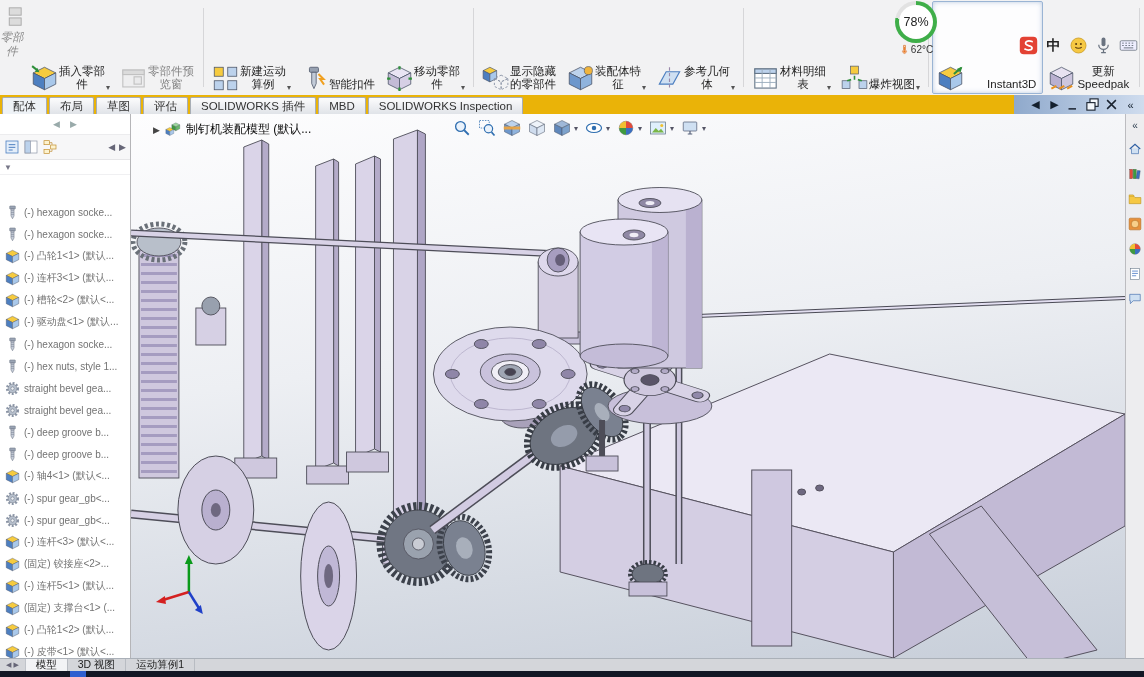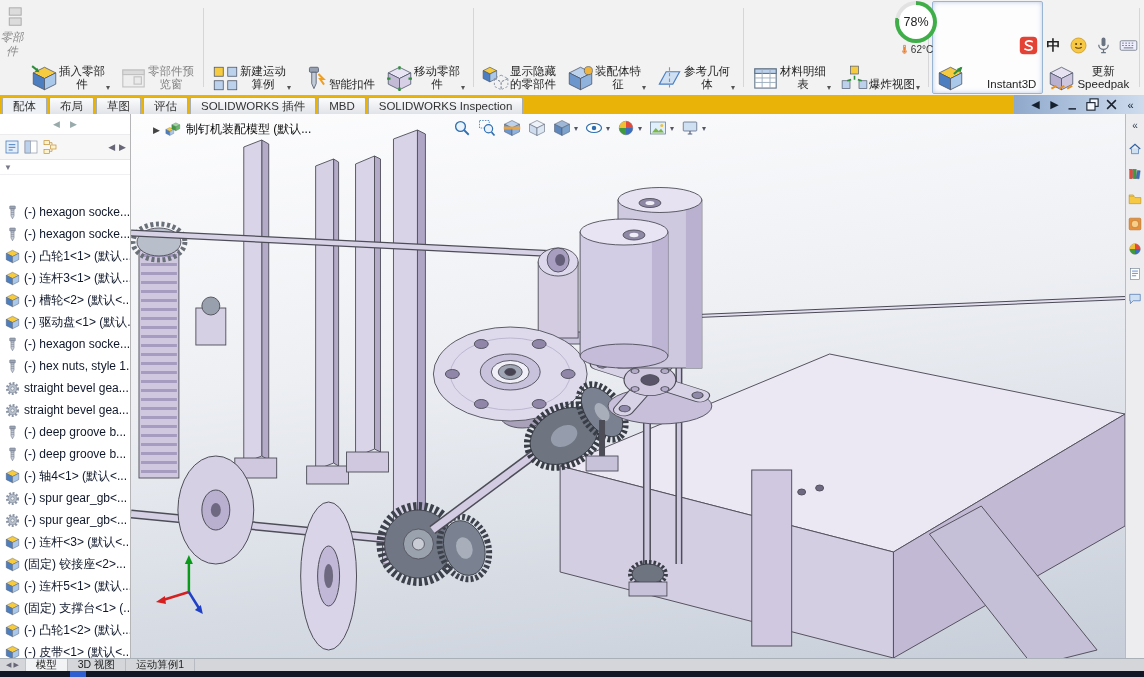--- a/index.html
+++ b/index.html
@@ -41,21 +41,21 @@
   .main{position:absolute;left:0;top:114px;width:1144px;height:545px;display:flex;}
   .treepanel{width:130px;flex:none;background:#fff;border-right:1px solid #b5b5b8;overflow:hidden;}
   .panel-top{height:20px;border-bottom:1px solid #ececee;display:flex;align-items:center;justify-content:center;gap:10px;color:#9aa;font-size:9px;}
   .panel-hdr{display:flex;align-items:center;gap:3px;padding:2px 4px;height:20px;background:#f7f7f8;border-bottom:1px solid #e6e6e8;}
   .phicon{width:16px;height:16px;}
   .panel-arrows{margin-left:auto;color:#667;font-size:9px;display:flex;gap:4px;}
   .filter-row{height:14px;display:flex;align-items:center;padding-left:4px;color:#778;font-size:8px;border-bottom:1px solid #f0f0f2;}
   .tree{margin-top:26px;}
   .trow{display:flex;align-items:center;gap:4px;height:22px;padding-left:5px;white-space:nowrap;overflow:hidden;cursor:default;}
   .ticon{width:15px;height:15px;flex:none;}
-  .tlabel{font-size:12px;color:#0f172a;}
+  .tlabel{font-size:10px;color:#737373;}
   
   .viewport{flex:1;position:relative;background:linear-gradient(172deg,#fdfdfe 0%,#edeff3 42%,#c7ced9 100%);overflow:hidden;}
   svg.model{position:absolute;left:0;top:0;width:100%;height:100%;}
   .overlay-title{position:absolute;left:22px;top:7px;display:flex;align-items:center;gap:5px;font-size:12px;color:#0c0c0c;z-index:3;}
   .overlay-title .exp{color:#444;font-size:9px;}
   .overlay-title .aicon{width:16px;height:16px;}
   .hud{position:absolute;left:322px;top:5px;display:flex;align-items:center;gap:7px;z-index:3;}
   .hudi{width:18px;height:18px;display:block;}
   .huddd{font-size:8px;color:#556;margin-left:-4px;}
   

